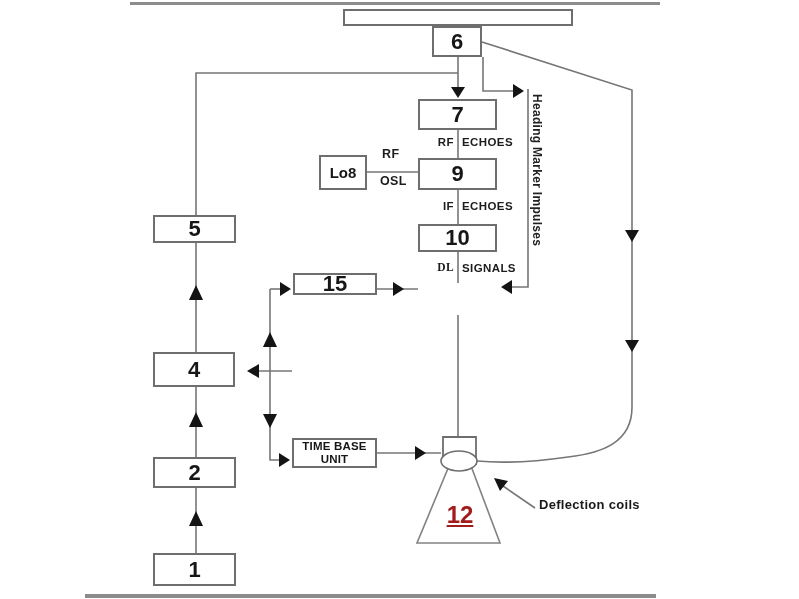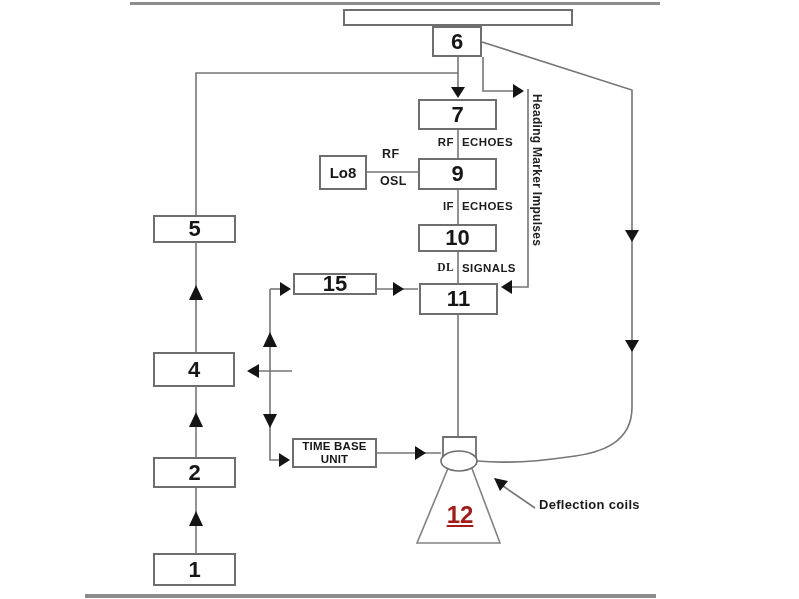--- a/index.html
+++ b/index.html
@@ -111,23 +111,20 @@
   </div>
   <div class="box" style="left:418px;top:99px;width:79px;height:31px;">
     <span>7</span>
   </div>
   <div class="box" style="left:418px;top:158px;width:79px;height:32px;">
     <span>9</span>
   </div>
   <div class="box" style="left:418px;top:224px;width:79px;height:28px;">
     <span>10</span>
   </div>
-  <div class="box" style="left:419px;top:283px;width:79px;height:32px;">
-    <span>11</span>
-  </div>
   <div class="box" style="left:153px;top:215px;width:83px;height:28px;">
     <span>5</span>
   </div>
   <div class="box" style="left:153px;top:352px;width:82px;height:35px;">
     <span>4</span>
   </div>
   <div class="box" style="left:153px;top:457px;width:83px;height:31px;">
     <span>2</span>
   </div>
   <div class="box" style="left:153px;top:553px;width:83px;height:33px;">

